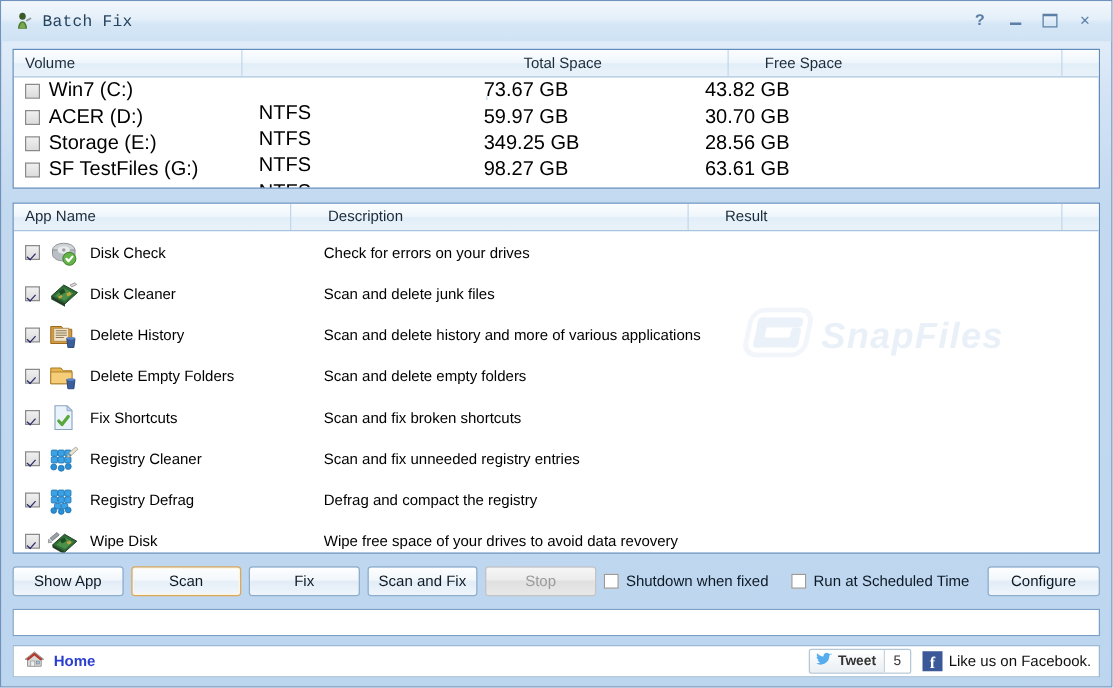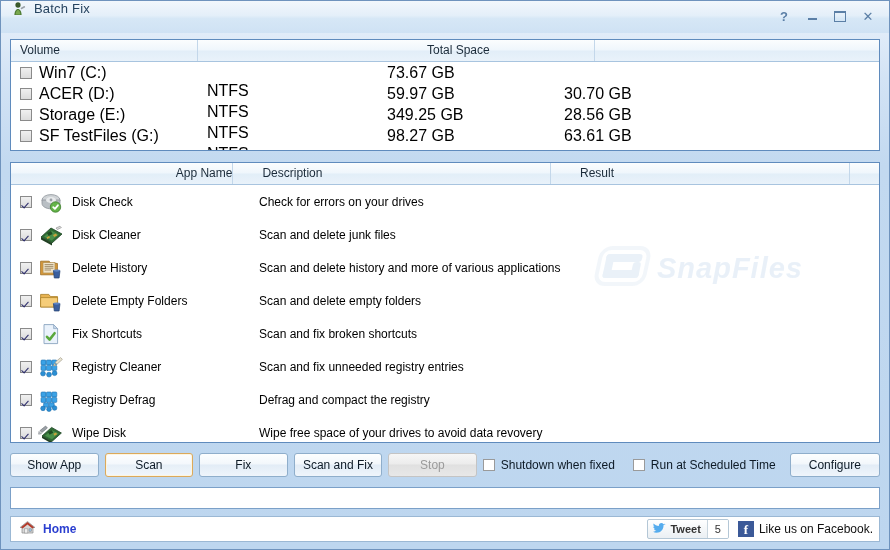--- a/index.html
+++ b/index.html
@@ -28,21 +28,23 @@
     display: flex;
     flex-direction: column;
   }
 
   
   .titlebar {
     height: 32px;
     flex: 0 0 32px;
     position: relative;
     display: flex;
+    align-items: center;
     background: linear-gradient(to bottom, #f2f7fc 0%, #e4eff9 45%, #d6e7f6 55%, #cfe2f4 100%);
+    font-family: Liberation Mono, monospace;
   }
   .title-icon {
     width: 16px; height: 16px;
     margin-left: 10px;
     margin-right: 7px;
     position: relative;
     flex: 0 0 16px;
   }
   .title-text {
     font-size: 13px;
@@ -120,21 +122,21 @@
   .th:last-child { border-right: none; }
 
   
   .vcol1 { width: 187px; }
   .vcol2 { width: 180px; margin-top: 37px; }
   .vcol3 { width: 177px; }
   .vcol4 { width: 253px; }
   .vcol5 { flex: 1 1 auto; }
 
   
-  .acol1 { width: 239px; text-align: right; }
+  .acol1 { width: 239px; }
   .acol2 { width: 320px; }
   .acol3 { width: 300px; }
   .acol4 { flex: 1 1 auto; }
 
   .tbody { position: relative; }
 
   
   .vrow {
     display: flex;
     height: 21px;
@@ -376,30 +378,32 @@
         </div>
       <div class="win-btn">✕</div>
     </div>
   </div>
 
   <div class="panel volumes-panel">
     <div class="thead">
       <div class="th vcol1">Volume</div>
       <div class="th vcol2">File System</div>
       <div class="th vcol3">Total Space</div>
+      <div class="th vcol4">Free Space</div>
       <div class="th vcol5"></div>
     </div>
     <div class="tbody" id="volumes-body">
         <div class="vrow">
           <div class="vcell name vcol1">
             <span class="cb"></span>
             <span>Win7 (C:)</span>
           </div>
           <div class="vcell vcol2">NTFS</div>
           <div class="vcell vcol3">73.67 GB</div>
+          <div class="vcell vcol4">43.82 GB</div>
           <div class="vcell vcol5"></div>
         </div>
         <div class="vrow">
           <div class="vcell name vcol1">
             <span class="cb"></span>
             <span>ACER (D:)</span>
           </div>
           <div class="vcell vcol2">NTFS</div>
           <div class="vcell vcol3">59.97 GB</div>
           <div class="vcell vcol4">30.70 GB</div>

